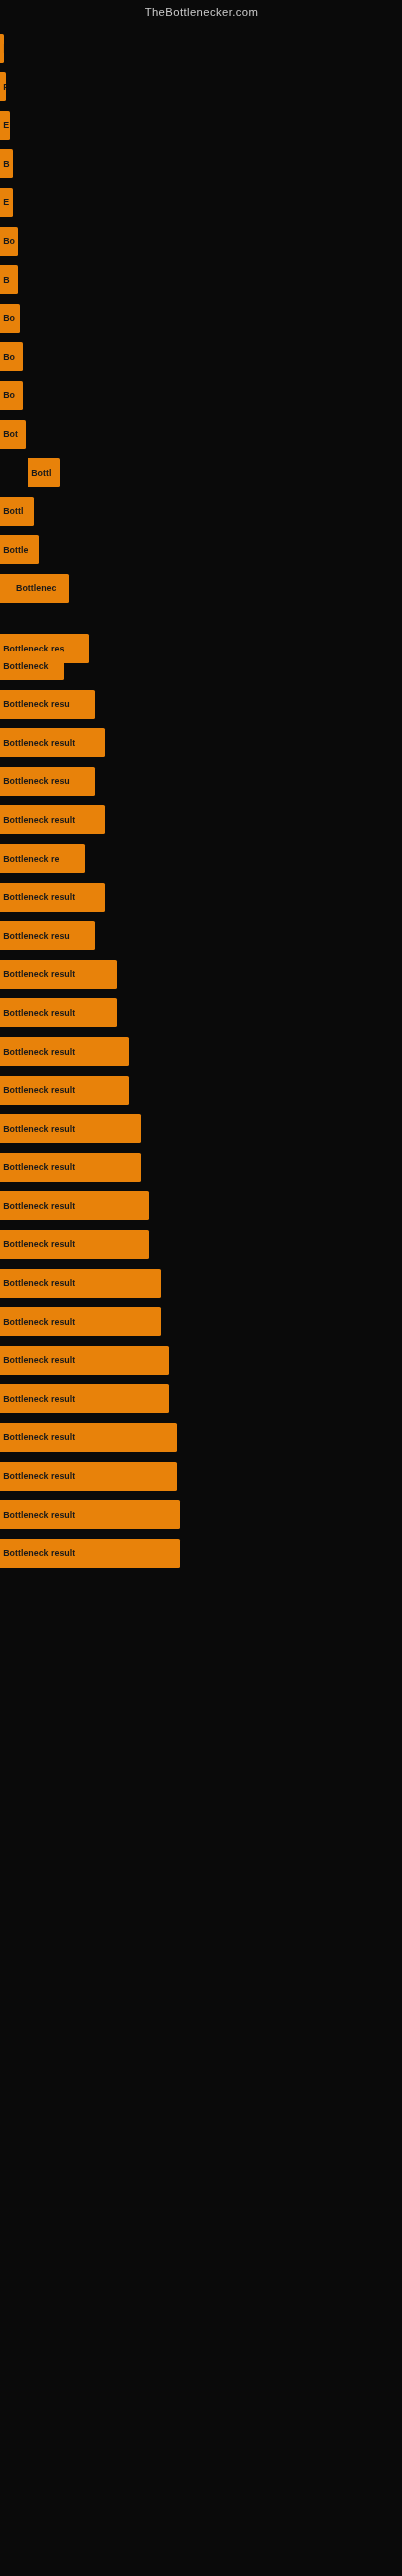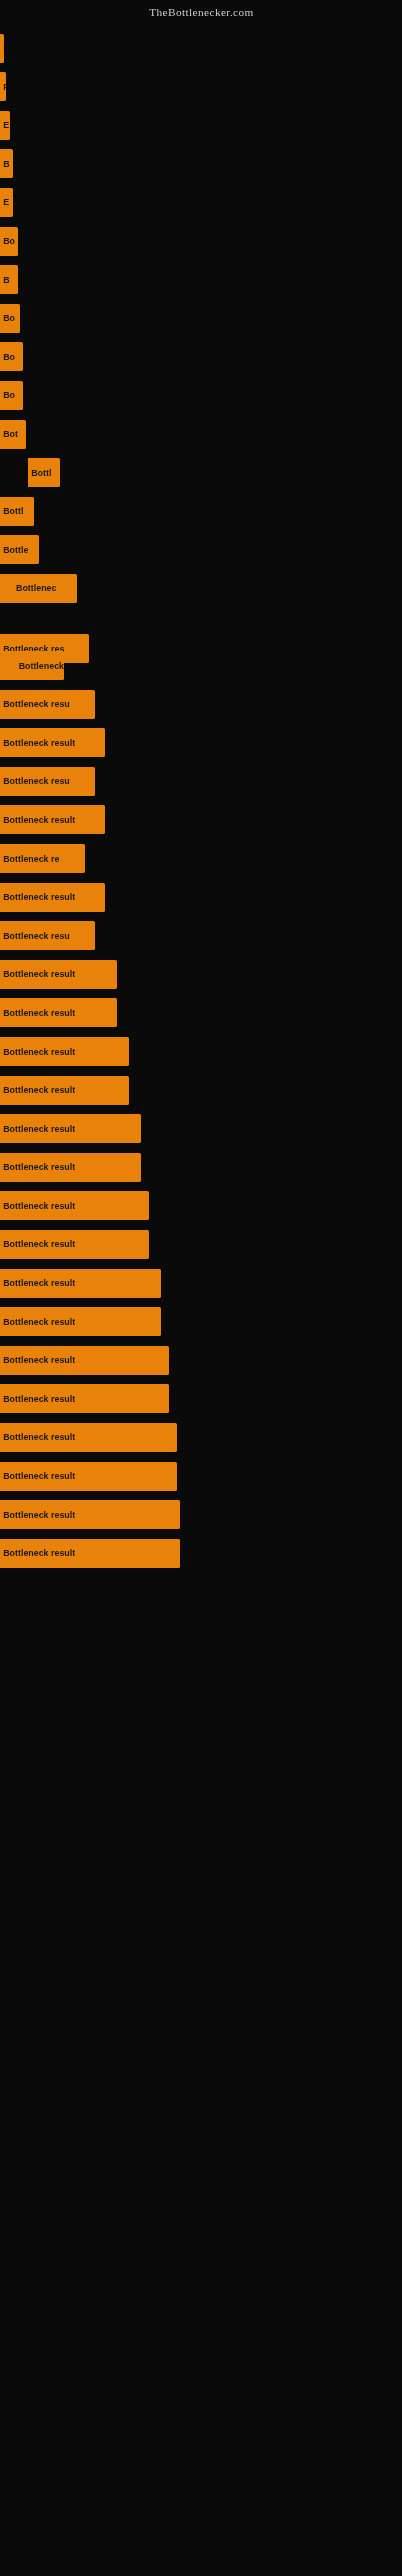--- a/index.html
+++ b/index.html
@@ -13,21 +13,20 @@
       min-height: 2576px;
       font-family: Arial, sans-serif;
       position: relative;
     }
     .site-title {
       color: #cccccc;
       font-size: 11.3px;
       text-align: center;
       padding: 6.4px 0 3.2px 0;
       letter-spacing: 0.4px;
-      font-family: Liberation Serif, serif;
     }
     .bars-container {
       padding: 8px 0 0 0;
     }
     .bar-row {
       display: flex;
       align-items: center;
       margin-bottom: 1.6px;
       height: 37px;
     }
@@ -117,31 +116,31 @@
       <div class="bar" style="width: 34px;">
         <span class="bar-label">Bottl</span>
       </div>
     </div>
     <div class="bar-row">
       <div class="bar" style="width: 39px;">
         <span class="bar-label">Bottle</span>
       </div>
     </div>
     <div class="bar-row">
-      <div class="bar" style="width: 77px; padding-left: 16px;">
+      <div class="bar" style="width: 69px; padding-left: 16px;">
         <span class="bar-label">Bottlenec</span>
       </div>
     </div>
     <div class="bar-row">
       <div class="bar" style="width: 89px; margin-top: 44px;">
         <span class="bar-label">Bottleneck res</span>
       </div>
     </div>
     <div class="bar-row">
-      <div class="bar" style="width: 64px; justify-content: flex-end;">
+      <div class="bar" style="width: 64px;">
         <span class="bar-label">Bottleneck</span>
       </div>
     </div>
     <div class="bar-row">
       <div class="bar" style="width: 95px;">
         <span class="bar-label">Bottleneck resu</span>
       </div>
     </div>
     <div class="bar-row">
       <div class="bar" style="width: 105px;">

